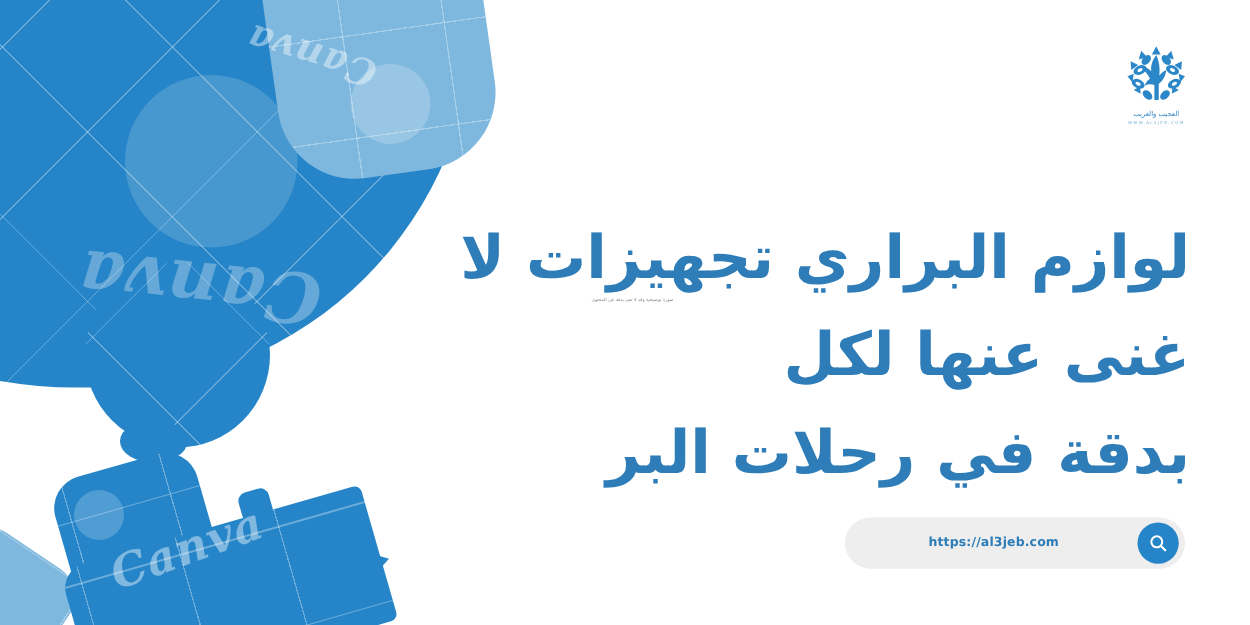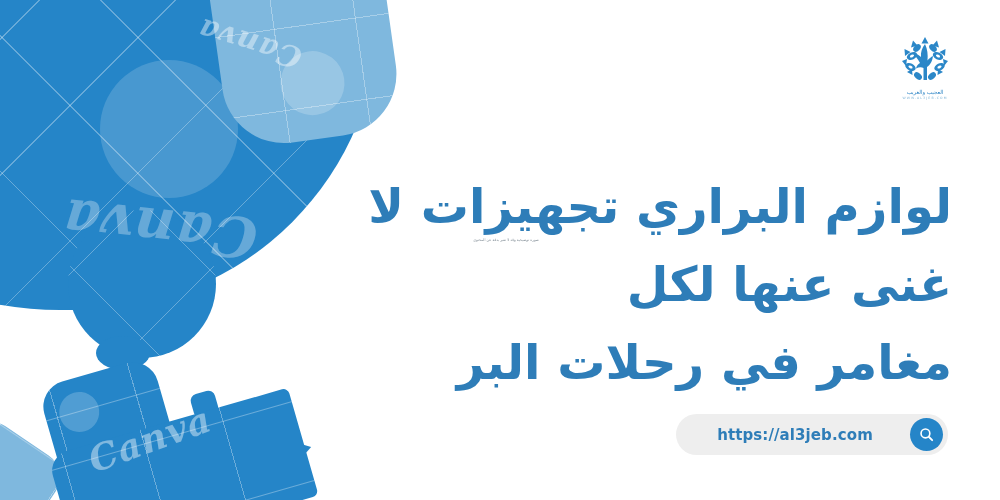--- a/index.html
+++ b/index.html
@@ -262,21 +262,21 @@
     width: 272px;
     height: 41px;
     background: #eeeeee;
     border-radius: 21px;
     display: flex;
     align-items: center;
     justify-content: center;
   }
   .url-text {
     color: #2e7db8;
-    font-size: 15px;
+    font-size: 10px;
     font-weight: 700;
     letter-spacing: 0.1px;
     margin-right: 34px;
   }
   .search-btn {
     position: absolute;
     right: 5px;
     top: 4px;
     width: 33px;
     height: 33px;
@@ -376,21 +376,21 @@
         <ellipse cx="21" cy="62" rx="4.4" ry="2.6" transform="rotate(25 21 62)"></ellipse>
         <ellipse cx="79" cy="62" rx="4.4" ry="2.6" transform="rotate(-25 79 62)"></ellipse>
       </g>
     </svg>
     <div class="logo-wordmark">العجيب والغريب</div>
     <div class="logo-url">WWW.AL3JEB.COM</div>
   </div>
 
   <div class="headline">
     <span>لوازم البراري تجهيزات لا غنى عنها لكل</span><br>
-    <span>مغامر في رحلات البر</span>
+    <span>بدقة في رحلات البر</span>
   </div>
   <div class="headline-credit">صورة توضيحية وقد لا تعبر بدقة عن المحتوى</div>
 
   <div class="url-pill">
     <span class="url-text">https://al3jeb.com</span>
     <button class="search-btn" aria-label="search">
       <svg width="17" height="17" viewBox="0 0 24 24">
         <circle cx="10.5" cy="10.5" r="6.2" fill="none" stroke="#ffffff" stroke-width="2.3"></circle>
         <line x1="15.2" y1="15.2" x2="20" y2="20" stroke="#ffffff" stroke-width="2.6" stroke-linecap="round"></line>
       </svg>

